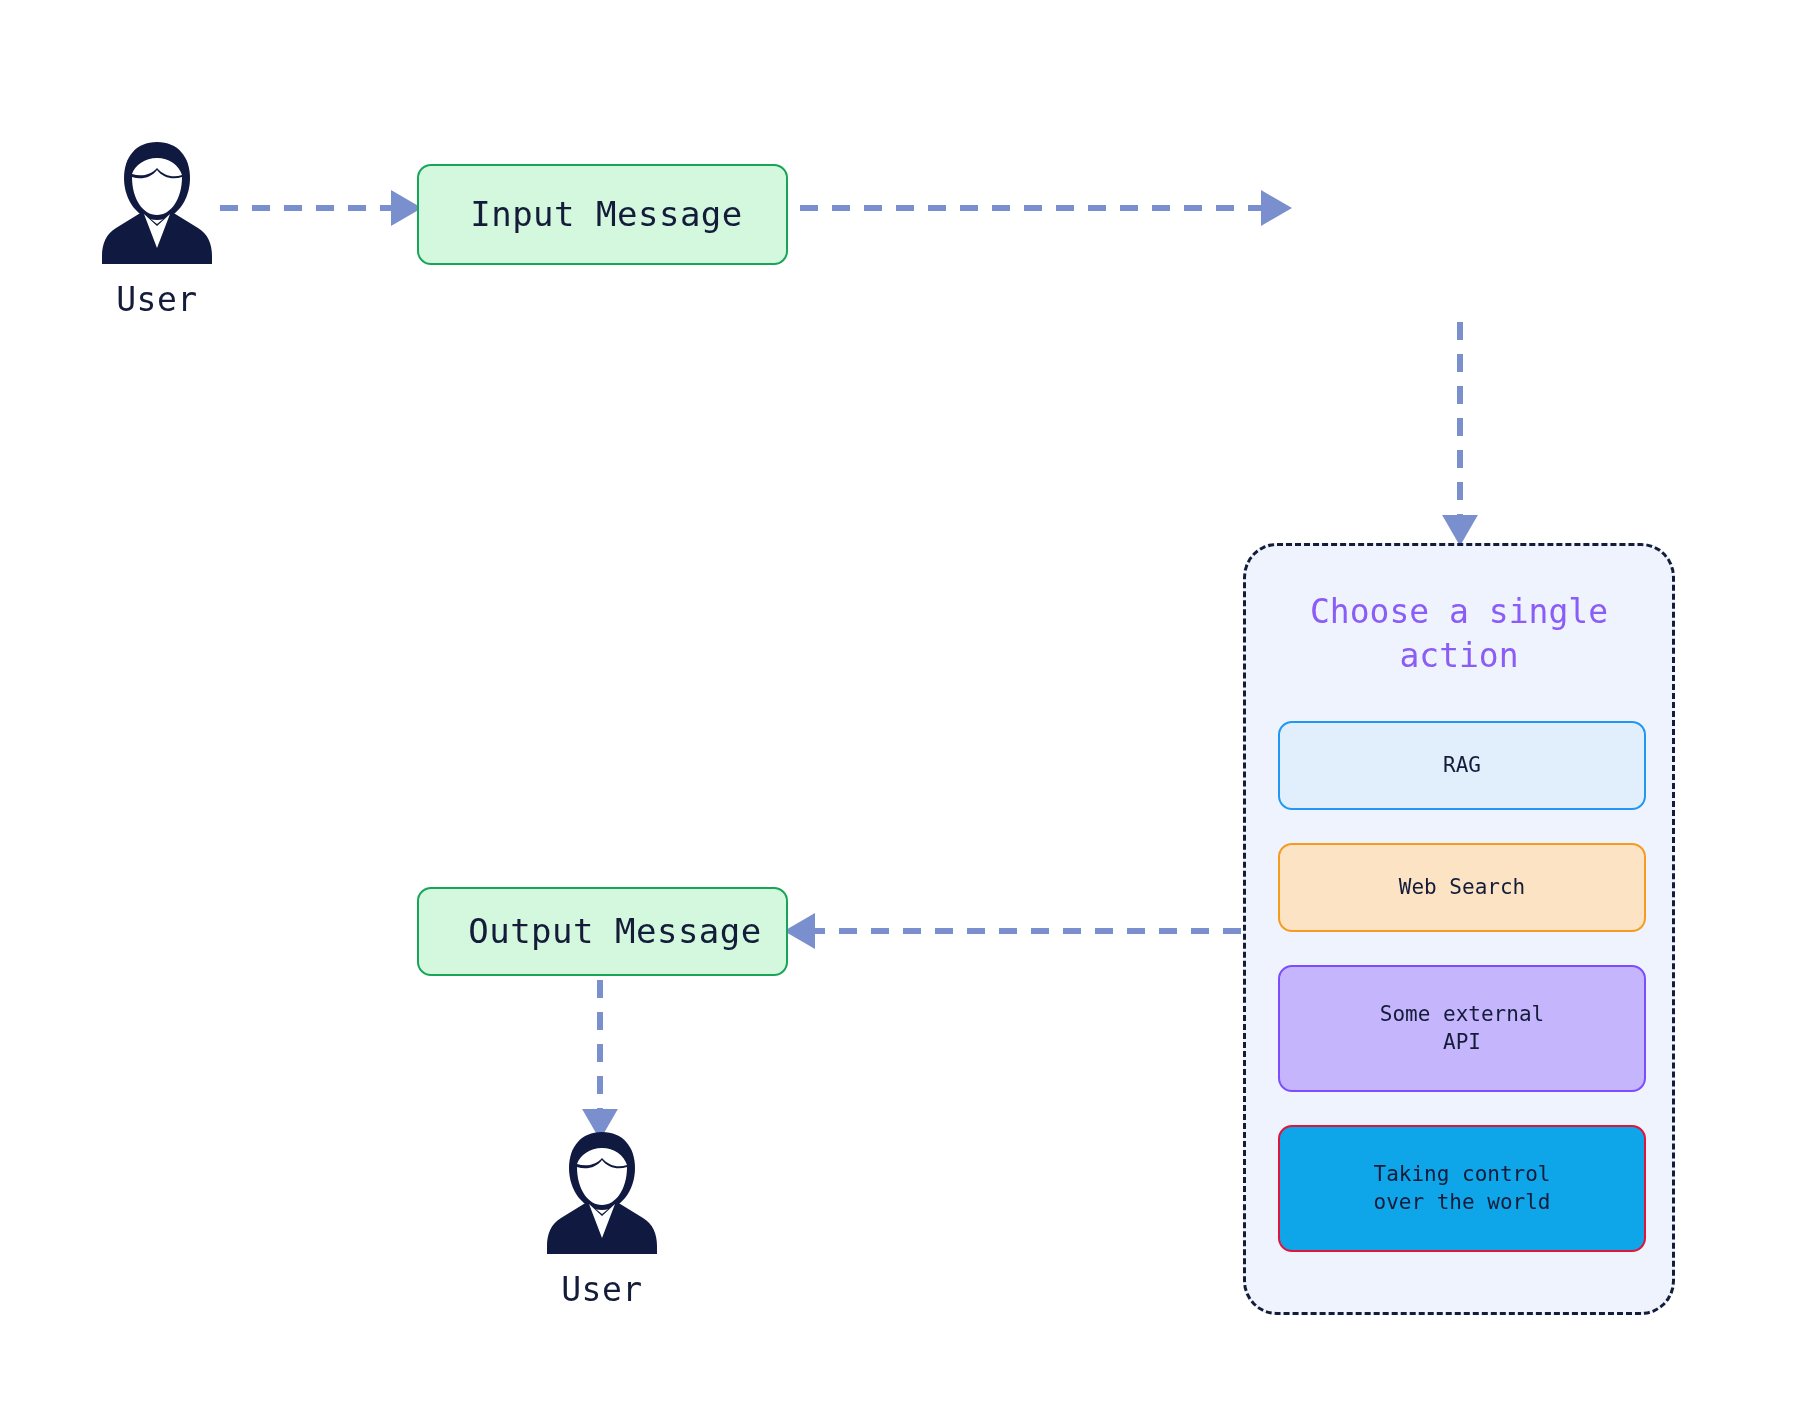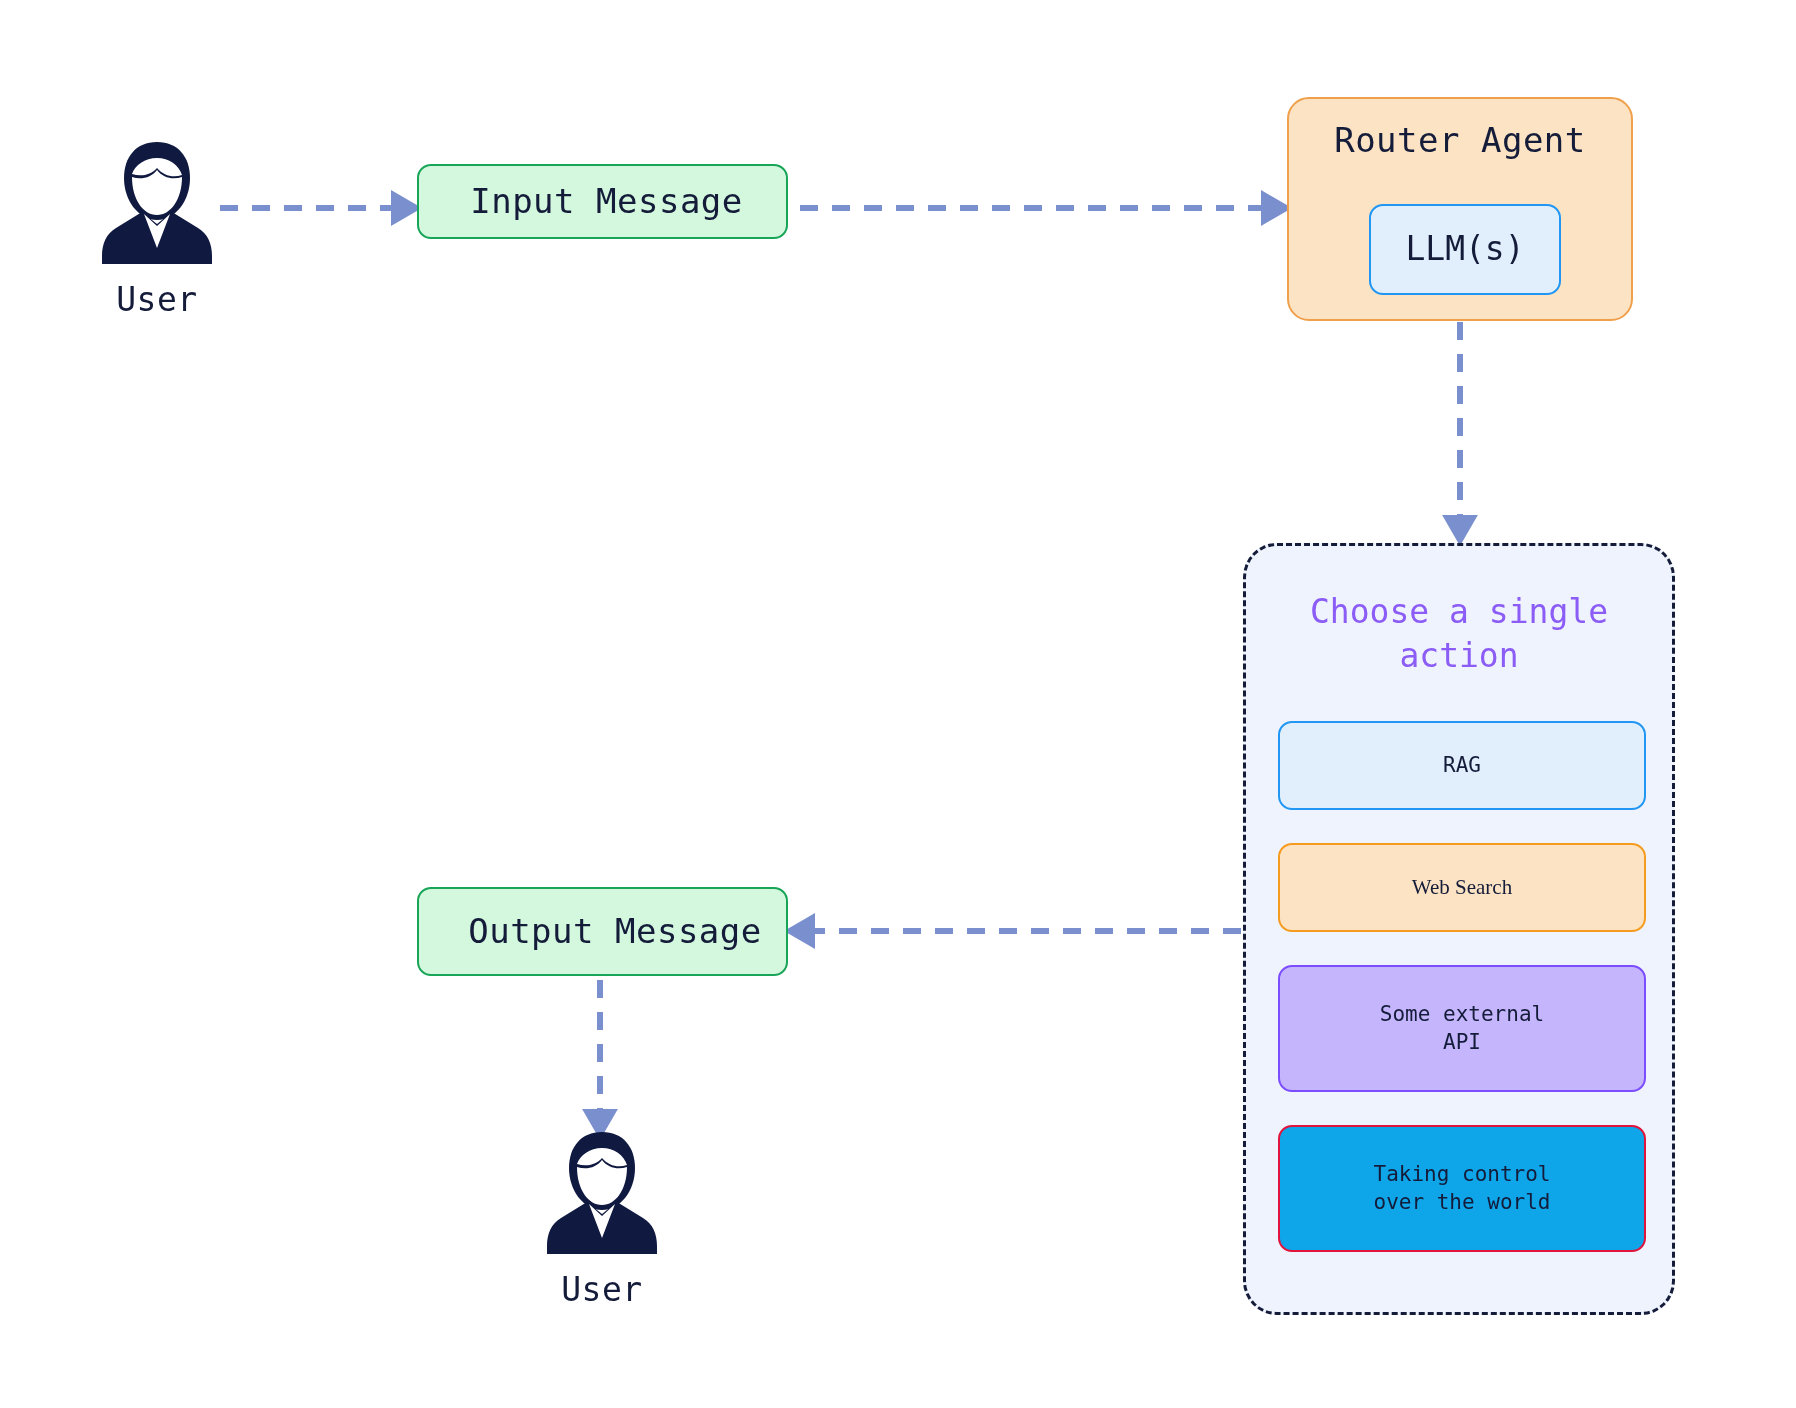--- a/index.html
+++ b/index.html
@@ -108,21 +108,21 @@
     display: flex;
     align-items: center;
     justify-content: center;
     text-align: center;
     font-size: 21px;
     color: #141c3a;
     line-height: 1.3;
     white-space: pre-line;
   }
   .chip-rag      { background: #e1effd; border: 2.5px solid #2196f3; }
-  .chip-web      { background: #fce3c3; border: 2.5px solid #f59b20; font-family: Liberation Serif, serif; }
+  .chip-web      { background: #fce3c3; border: 2.5px solid #f59b20; }
   .chip-api      { background: #c4b5fd; border: 2.5px solid #7c4dff; }
   .chip-control  { background: #0ea5e9; border: 2.5px solid #e0143c; }
 
   
   .user-group {
     position: absolute;
     width: 130px;
     text-align: center;
   }
   .user-icon {
@@ -167,30 +167,24 @@
     <svg class="user-icon" width="118" height="128" viewBox="0 0 118 128" xmlns="http://www.w3.org/2000/svg">
       <path fill="#10193f" d="M59 4c-21 0-33 15-33 36 0 23 15 42 33 42s33-19 33-42C92 19 80 4 59 4z"></path>
       <path fill="#ffffff" d="M59 20c-12 0-22 7-25 16 9 3 19 1 25-6 7 8 16 10 25 7-3-10-13-17-25-17z"></path>
       <path fill="#ffffff" d="M34 39c0 22 11 38 25 38s25-16 25-38c-9 3-19 1-25-7-6 8-16 10-25 7z"></path>
       <path fill="#10193f" d="M59 86 44 74 18 90C8 96 4 106 4 118v8h110v-8c0-12-4-22-14-28L74 74 59 86z"></path>
       <path fill="#ffffff" d="M46 76 59 110 72 76 59 88 46 76z"></path>
     </svg>
     <div class="user-label">User</div>
   </div>
 
-  <div class="node msg-box" style="left:417px; top:164px; width:371px; height:75px;padding-left:8px;">
+  <div class="node msg-box" style="left:417px; top:164px; width:371px; height:101px;padding-left:8px;">
     <span>Input Message</span>
   </div>
 
-  <div class="node router-box" style="left:1287px; top:97px; width:346px; height:224px;">
-    <div class="router-title">Router Agent</div>
-    <div class="llm-box">
-      <span>LLM(s)</span>
-    </div>
-  </div>
 
   <div class="action-container" style="left:1243px; top:543px; width:432px; height:772px;">
     <div class="action-title">Choose a single
 action</div>
 
     <div class="action-chip chip-rag" style="top:175px; height:89px;">
       <span>RAG</span>
     </div>
 
     <div class="action-chip chip-web" style="top:297px; height:89px;">

